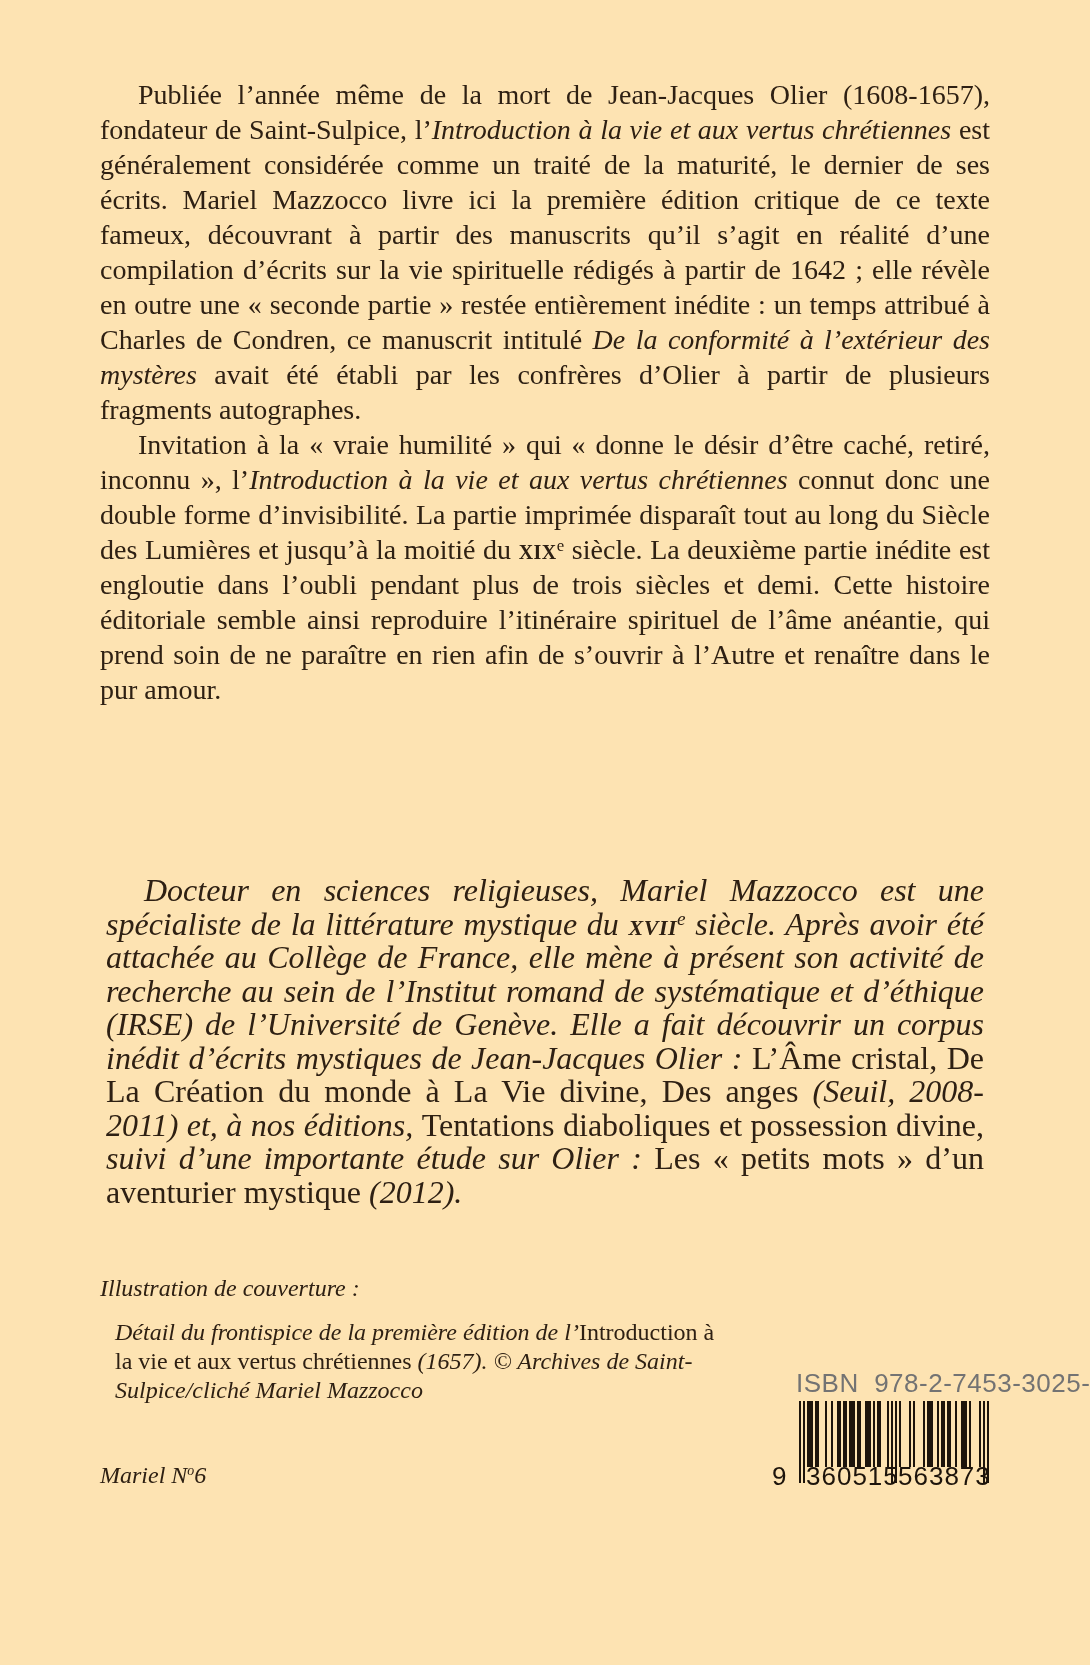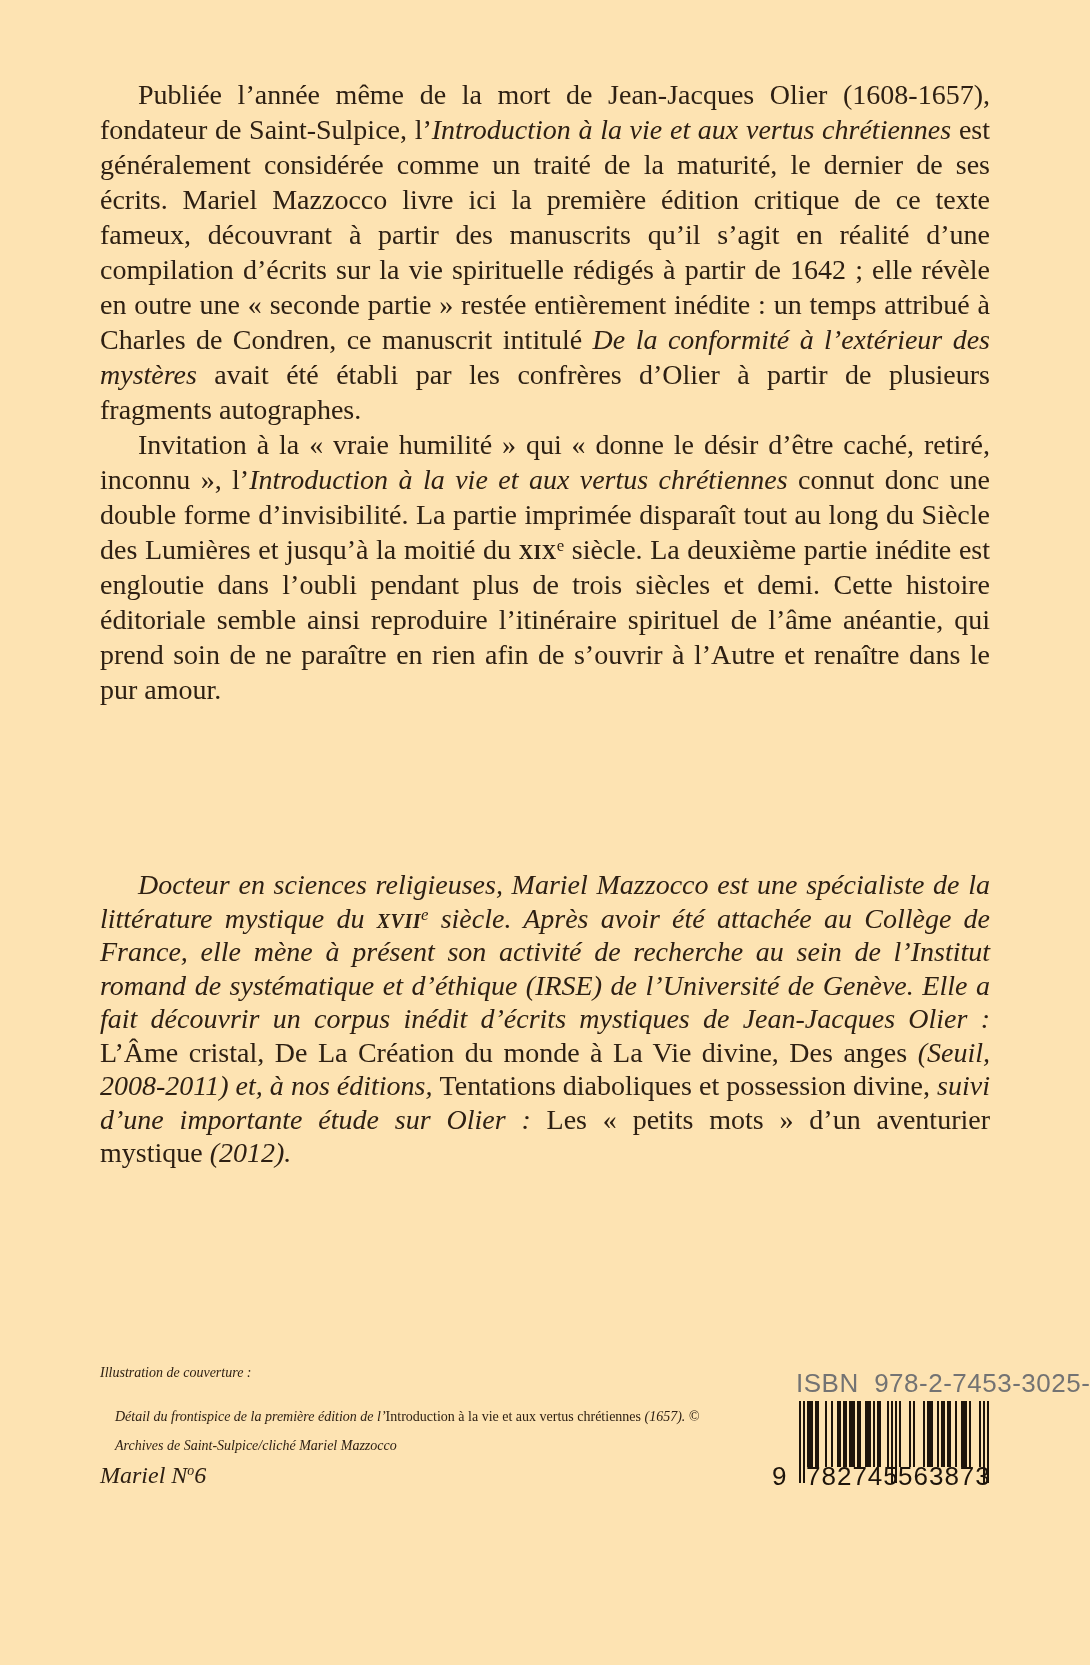--- a/index.html
+++ b/index.html
@@ -19,37 +19,37 @@
     margin:0;
     font-size:28px;
     line-height:35px;
     text-align:justify;
     text-indent:38px;
   }
 
   
   .bio{position:absolute;left:100px;top:868px;width:890px;}
   .bio p{
-    margin:0;
-    font-size:28px;
+    margin:6px;
+    font-size:32px;
     line-height:33.5px;
     text-align:justify;
     text-indent:38px;
   }
 
   
   .seg-i{font-style:italic;}
   .seg-r{font-style:normal;}
   .seg-sc{font-variant:small-caps;letter-spacing:.5px;font-weight:bold;}
   .seg-sup{font-size:.6em;vertical-align:.5em;line-height:0;}
 
   
   .credit{
-    position:absolute;left:100px;top:1358px;width:648px;
-    font-size:14px;line-height:29px;
+    position:absolute;left:100px;top:1274px;width:648px;
+    font-size:24px;line-height:29px;
     font-style:italic;
   }
   .credit .flow{margin:15px;}
 
   
   .series{
     position:absolute;left:100px;top:1462px;
     font-size:24px;font-style:italic;
   }
   .series .sup{font-size:.58em;vertical-align:.55em;line-height:0;}
@@ -197,18 +197,18 @@
           <div class="module"></div>
           <div class="module"></div>
           <div class="module"></div>
           <div class="module bar"></div>
           <div class="module"></div>
           <div class="module bar guard"></div>
           <div class="module guard"></div>
           <div class="module bar guard"></div>
         </div>
       <div class="bc-digits bc-first">9</div>
-      <div class="bc-digits bc-left">782745</div>
+      <div class="bc-digits bc-left">360515</div>
       <div class="bc-digits bc-right">563873</div>
     </div>
   </div>
 
 </div>
 
 </body></html>

